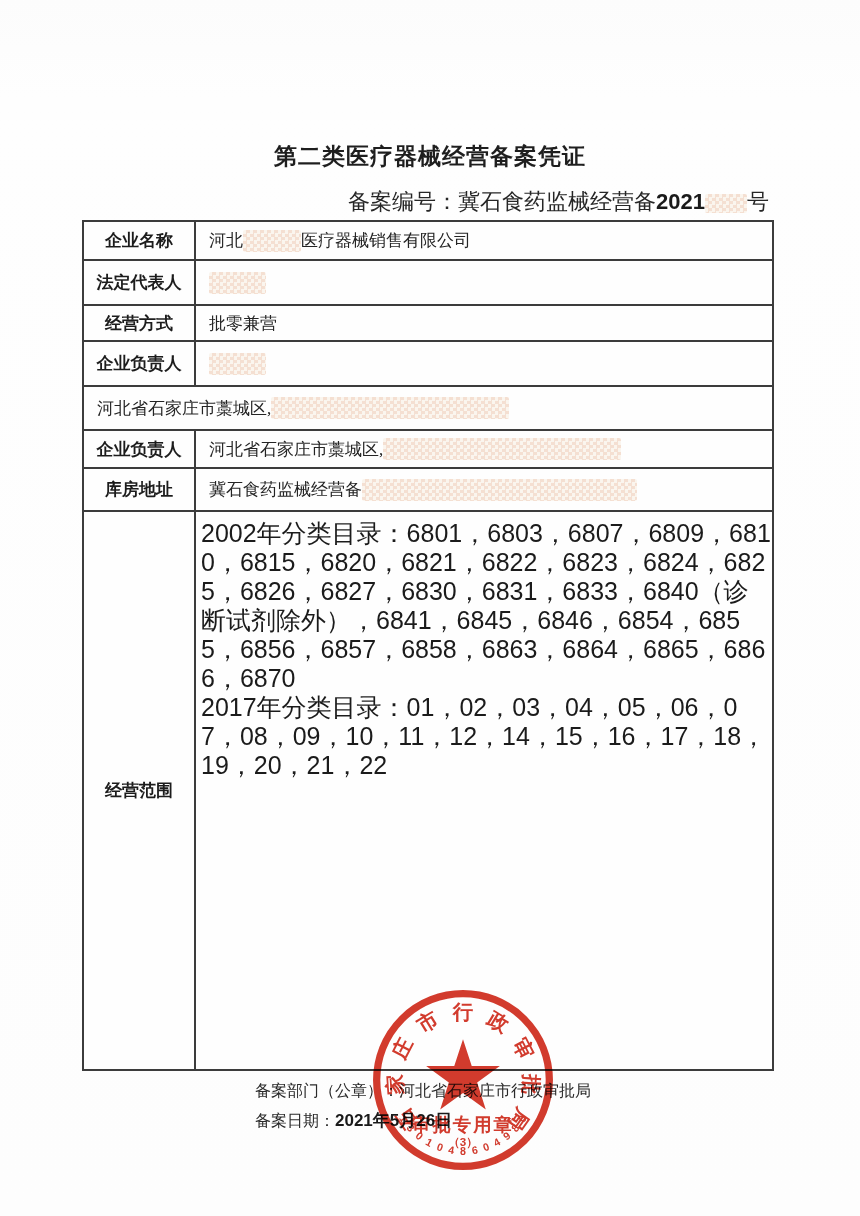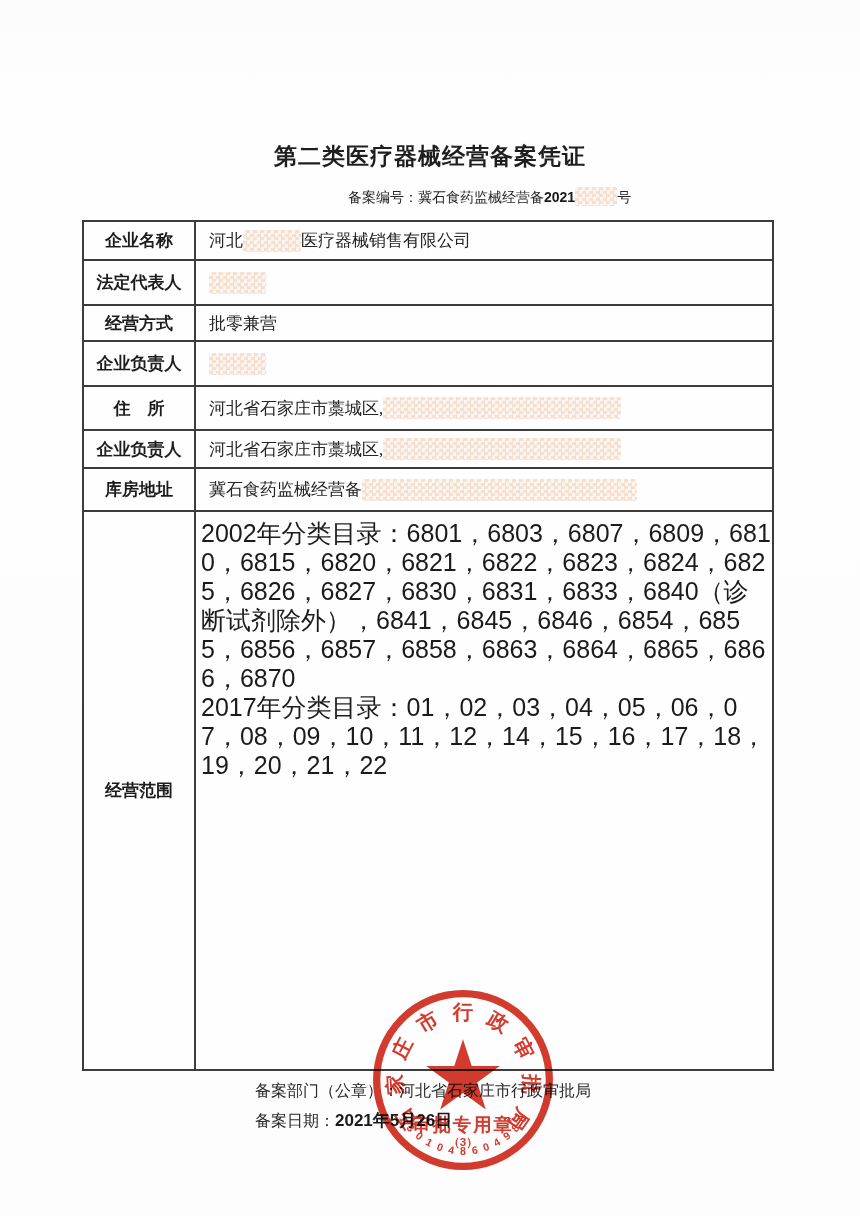--- a/index.html
+++ b/index.html
@@ -14,21 +14,21 @@
   .page { position:absolute; inset:0; background:linear-gradient(180deg,#fcfcfc 0%,#fefefe 8%,#fdfdfd 100%); }
 
   
   .doc-title {
     position:absolute; top:141px; left:0; width:860px;
     text-align:center; font-size:23px; font-weight:bold;
     letter-spacing:1px; color:#1e1e1e;
   }
   .doc-subtitle {
     position:absolute; top:187px; left:348px;
-    font-size:14px; color:#262626; white-space:nowrap;
+    font-size:22px; color:#262626; white-space:nowrap;
   }
   .num {
     font-family:"Liberation Sans", sans-serif;
     font-weight:bold; color:#1a1a1a;
   }
 
   
   .mz {
     display:inline-block; height:22px; vertical-align:-5px;
     background-image:repeating-conic-gradient(rgba(225,160,118,0.32) 0% 25%, rgba(248,240,229,0.65) 0% 50%);
@@ -126,21 +126,20 @@
 
     <div class="tr" style="height:45px">
       <div class="th">企业负责人</div>
       <div class="td">
         <span></span>
           <span class="mz" style="width:57px"></span>
       </div>
     </div>
 
     <div class="tr" style="height:44px">
-      <div class="th">住　所</div>
       <div class="td">
         <span>河北省石家庄市藁城区,</span>
           <span class="mz" style="width:238px"></span>
       </div>
     </div>
 
     <div class="tr" style="height:38px">
       <div class="th">企业负责人</div>
       <div class="td">
         <span>河北省石家庄市藁城区,</span>

